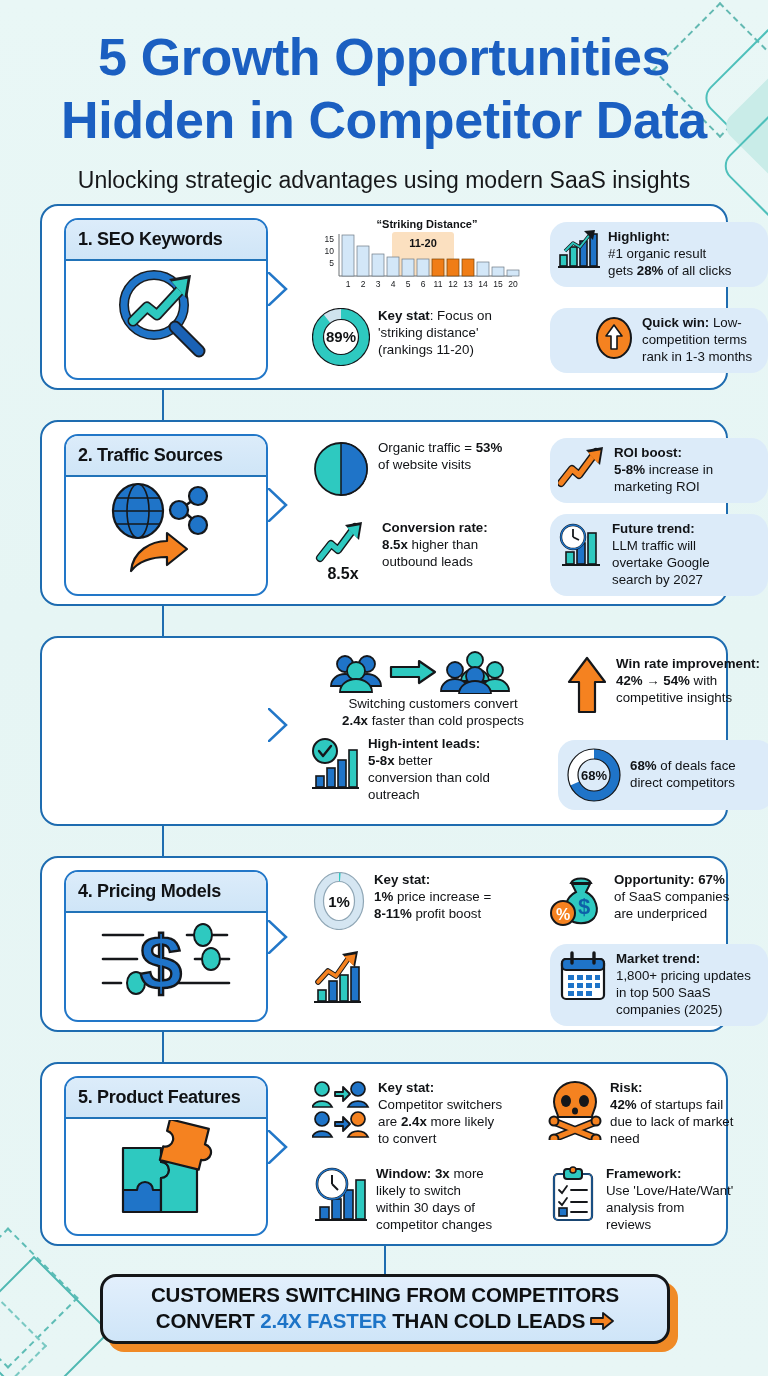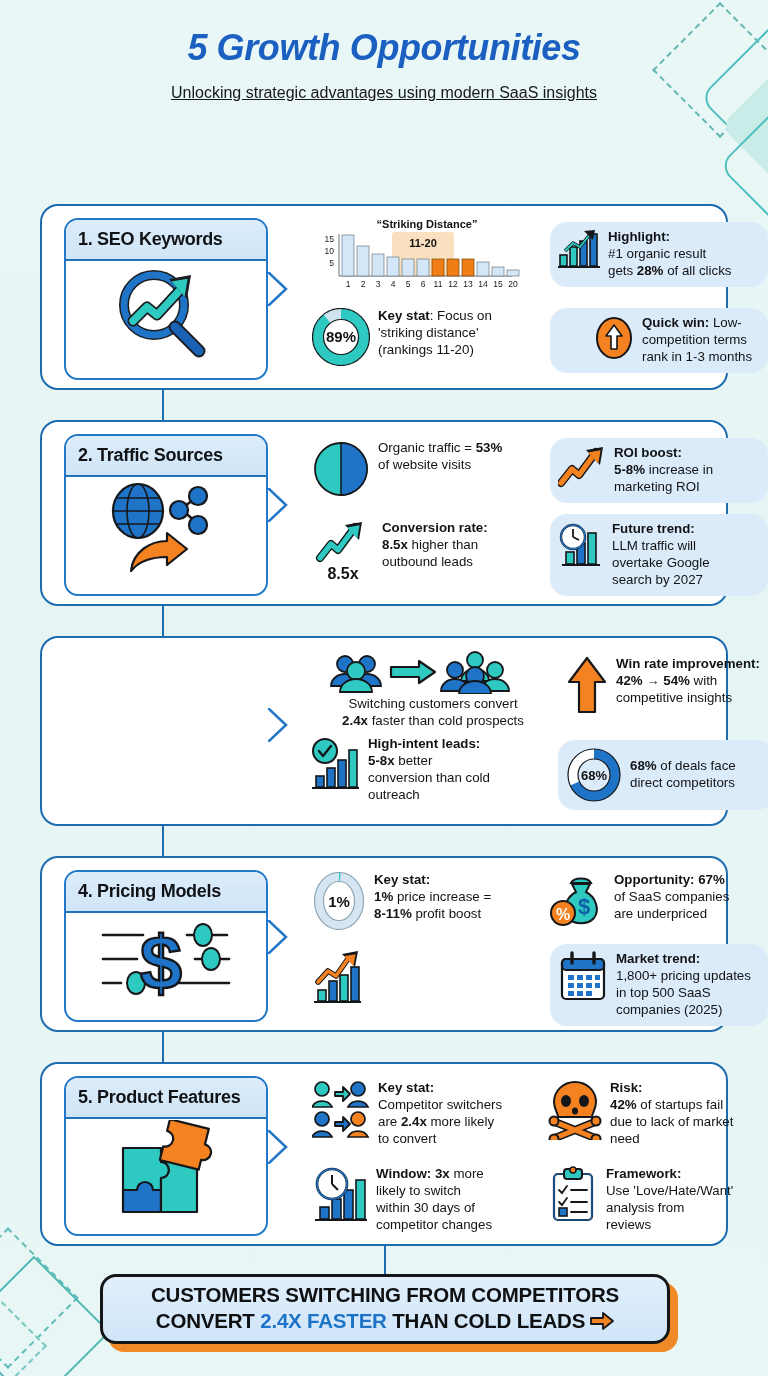--- a/index.html
+++ b/index.html
@@ -28,23 +28,23 @@
         border: 2px solid #4fc0bb; border-radius: 16px; transform: rotate(45deg); }
   .d5 { top: 1248px; left: -42px; width: 100px; height: 100px;
         border: 2px dashed #5fbdb6; transform: rotate(45deg); }
   .d6 { top: 1278px; left: -20px; width: 108px; height: 108px;
         border: 2px solid #4fb8b2; transform: rotate(45deg); }
   .d7 { top: 1300px; left: -64px; width: 92px; height: 92px;
         border: 2px dashed #7ac9c3; transform: rotate(45deg); }
 
   
   .header { position: absolute; top: 26px; left: 0; width: 768px; text-align: center; z-index: 3; }
-  .title { color: #1b5fc1; font-size: 36px; font-weight: bold; line-height: 1.22;
-           letter-spacing: -0.4px; font-style: italic; }
-  .subtitle { margin-top: 14px; color: #17181a; font-size: 16px; font-weight: normal; text-decoration: underline; }
+  .title { color: #1b5fc1; font-size: 52px; font-weight: bold; line-height: 1.22;
+           letter-spacing: -0.4px; }
+  .subtitle { margin-top: 14px; color: #17181a; font-size: 23px; font-weight: normal; }
 
   
   .spine { position: absolute; left: 162px; width: 2px; background: #1f6db0; z-index: 1; }
 
   
   .panel { position: absolute; left: 40px; width: 688px;
            background: #ffffff; border: 2.5px solid #1e6cb0; border-radius: 18px;
            z-index: 2; }
   #p1 { top: 204px; height: 186px; }
   #p2 { top: 420px; height: 186px; padding-left: 33px; }
@@ -96,20 +96,21 @@
   <div class="deco d2"></div>
   <div class="deco d3"></div>
   <div class="deco d4"></div>
   <div class="deco d5"></div>
   <div class="deco d6"></div>
   <div class="deco d7"></div>
 
   <div class="header">
     <div class="title">
       <div>5 Growth Opportunities</div>
+      <div>Hidden in Competitor Data</div>
     </div>
     <div class="subtitle">Unlocking strategic advantages using modern SaaS insights</div>
   </div>
 
   <div class="spine" style="top:388px;height:34px;"></div>
   <div class="spine" style="top:604px;height:34px;"></div>
   <div class="spine" style="top:824px;height:34px;"></div>
   <div class="spine" style="top:1030px;height:34px;"></div>
   <div class="spine" style="top:1244px;height:32px;left:384px;"></div>
 

